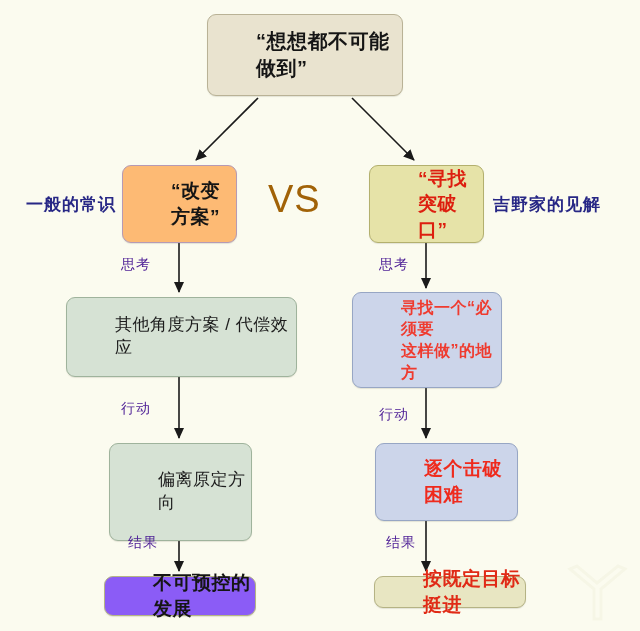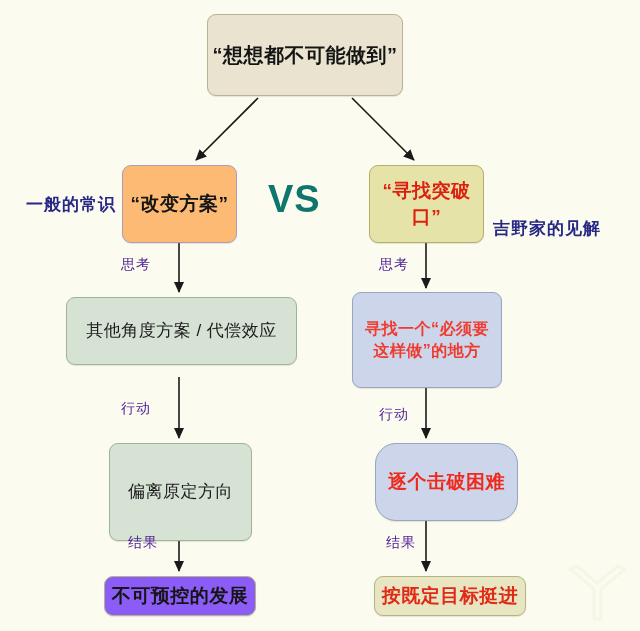--- a/index.html
+++ b/index.html
@@ -26,26 +26,26 @@
     width: 640px;
     height: 631px;
     pointer-events: none;
   }
   .node {
     position: absolute;
     box-sizing: border-box;
     display: flex;
     align-items: center;
     justify-content: center;
-    text-align: center;
     border-radius: 9px;
     border: 1px solid #b6b6a6;
     line-height: 1.35;
     letter-spacing: 0.5px;
     box-shadow: 0 1px 1px rgba(120,120,100,0.18);
+    padding-left: 48px;
   }
   .node-top {
     left: 207px; top: 14px; width: 196px; height: 82px;
     background: #e9e3cf;
     border-color: #b9b296;
     font-size: 20px;
     font-weight: 700;
     color: #151515;
   }
   .node-left-opt {
@@ -58,21 +58,21 @@
   }
   .node-right-opt {
     left: 369px; top: 165px; width: 115px; height: 78px;
     background: #e6e3a8;
     border-color: #b3b06e;
     font-size: 19px;
     font-weight: 700;
     color: #dd1f0f;
   }
   .node-left-think {
-    left: 66px; top: 297px; width: 231px; height: 68px;
+    left: 66px; top: 297px; width: 231px; height: 80px;
     background: #d6e2d4;
     border-color: #9fb39c;
     font-size: 17px;
     font-weight: 400;
     color: #1c1c1c;
   }
   .node-right-think {
     left: 352px; top: 292px; width: 150px; height: 96px;
     background: #ccd5ea;
     border-color: #97a6c4;
@@ -88,54 +88,53 @@
     font-weight: 400;
     color: #1c1c1c;
   }
   .node-right-act {
     left: 375px; top: 443px; width: 143px; height: 78px;
     background: #ccd5ea;
     border-color: #97a6c4;
     font-size: 19px;
     font-weight: 700;
     color: #ef2a1c;
-    border-radius: 21px;
   }
   .node-left-result {
     left: 104px; top: 576px; width: 152px; height: 40px;
     background: #8b5cf6;
     border-color: #b5b584;
     font-size: 19px;
     font-weight: 700;
     color: #151515;
   }
   .node-right-result {
-    left: 374px; top: 576px; width: 152px; height: 40px;
+    left: 374px; top: 576px; width: 152px; height: 32px;
     background: #e8e6c2;
     border-color: #b5b384;
     font-size: 19px;
     font-weight: 700;
     color: #e02a16;
   }
   .side-label {
     position: absolute;
     font-size: 17px;
     font-weight: 700;
     color: #272785;
     letter-spacing: 1px;
     white-space: nowrap;
   }
   .side-label-left { left: 26px; top: 193px; }
-  .side-label-right { left: 493px; top: 193px; margin-top: 24px; }
+  .side-label-right { left: 493px; top: 193px; }
   .vs-label {
     position: absolute;
     left: 268px; top: 178px;
     font-size: 38px;
-    font-weight: 700;
-    color: #0f766e;
+    font-weight: 400;
+    color: #a16207;
     letter-spacing: 1px;
   }
   .edge-label {
     position: absolute;
     font-size: 14px;
     color: #4c1d95;
     white-space: nowrap;
     letter-spacing: 1px;
   }
   .el-l-think { left: 121px; top: 256px; }

